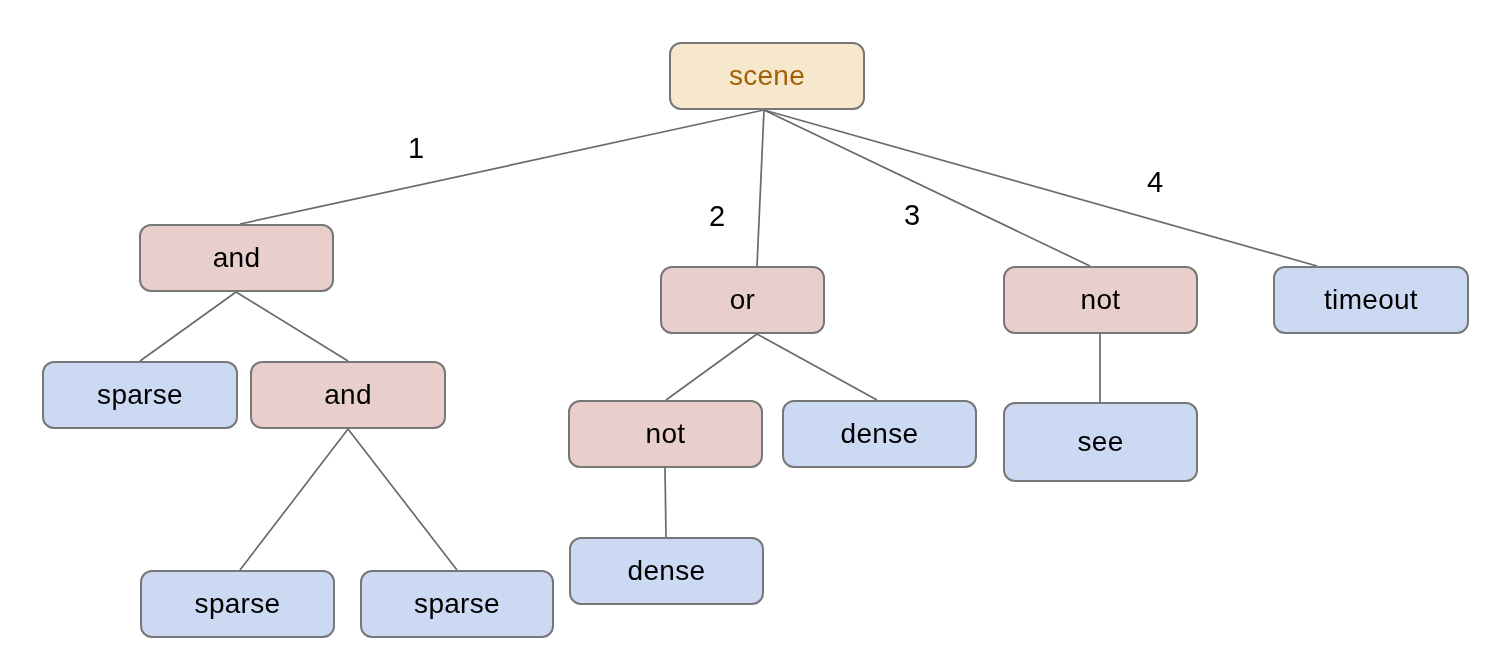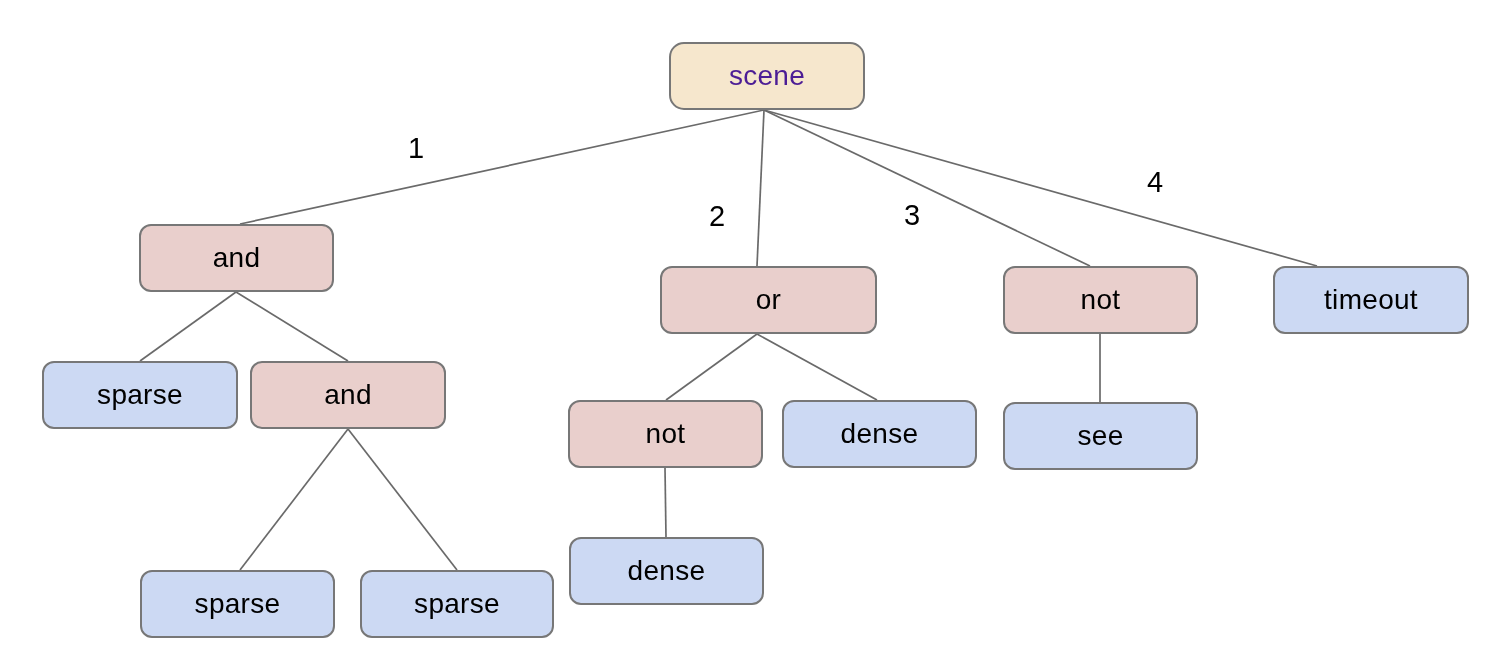--- a/index.html
+++ b/index.html
@@ -58,48 +58,48 @@
       <line x1="348" y1="429" x2="457" y2="570" stroke="#6a6a6a" stroke-width="1.7"></line>
       <line x1="665" y1="468" x2="666" y2="537" stroke="#6a6a6a" stroke-width="1.7"></line>
     </svg>
   <div id="labels-layer">
       <div class="edge-label" style="left: 416px; top: 148px; color: rgb(0, 0, 0);">1</div>
       <div class="edge-label" style="left: 717px; top: 216px; color: rgb(0, 0, 0);">2</div>
       <div class="edge-label" style="left: 912px; top: 215px; color: rgb(0, 0, 0);">3</div>
       <div class="edge-label" style="left: 1155px; top: 182px; color: rgb(0, 0, 0);">4</div>
     </div>
   <div id="nodes-layer">
-      <div class="node" style="left: 669px; top: 42px; width: 196px; height: 68px; background: rgb(246, 231, 205); border-color: rgb(119, 119, 119); color: #4c1d95; border-radius: 15px;">
+      <div class="node" style="left: 669px; top: 42px; width: 196px; height: 68px; background: rgb(246, 231, 205); border-color: rgb(119, 119, 119); color: #a16207;">
         <span>scene</span>
       </div>
       <div class="node" style="left: 139px; top: 224px; width: 195px; height: 68px; background: rgb(233, 207, 204); border-color: rgb(119, 119, 119); color: rgb(0, 0, 0);">
         <span>and</span>
       </div>
-      <div class="node" style="left: 660px; top: 266px; width: 217px; height: 68px; background: rgb(233, 207, 204); border-color: rgb(119, 119, 119); color: rgb(0, 0, 0);">
+      <div class="node" style="left: 660px; top: 266px; width: 165px; height: 68px; background: rgb(233, 207, 204); border-color: rgb(119, 119, 119); color: rgb(0, 0, 0);">
         <span>or</span>
       </div>
       <div class="node" style="left: 1003px; top: 266px; width: 195px; height: 68px; background: rgb(233, 207, 204); border-color: rgb(119, 119, 119); color: rgb(0, 0, 0);">
         <span>not</span>
       </div>
       <div class="node" style="left: 1226px; top: 266px; width: 196px; height: 68px; background: rgb(204, 217, 243); border-color: rgb(119, 119, 119); color: rgb(0, 0, 0); margin-left: 47px;">
         <span>timeout</span>
       </div>
       <div class="node" style="left: 42px; top: 361px; width: 196px; height: 68px; background: rgb(204, 217, 243); border-color: rgb(119, 119, 119); color: rgb(0, 0, 0);">
         <span>sparse</span>
       </div>
       <div class="node" style="left: 250px; top: 361px; width: 196px; height: 68px; background: rgb(233, 207, 204); border-color: rgb(119, 119, 119); color: rgb(0, 0, 0);">
         <span>and</span>
       </div>
       <div class="node" style="left: 568px; top: 400px; width: 195px; height: 68px; background: rgb(233, 207, 204); border-color: rgb(119, 119, 119); color: rgb(0, 0, 0);">
         <span>not</span>
       </div>
       <div class="node" style="left: 782px; top: 400px; width: 195px; height: 68px; background: rgb(204, 217, 243); border-color: rgb(119, 119, 119); color: rgb(0, 0, 0);">
         <span>dense</span>
       </div>
-      <div class="node" style="left: 1003px; top: 402px; width: 195px; height: 68px; background: rgb(204, 217, 243); border-color: rgb(119, 119, 119); color: rgb(0, 0, 0);">
+      <div class="node" style="left: 1003px; top: 402px; width: 195px; height: 80px; background: rgb(204, 217, 243); border-color: rgb(119, 119, 119); color: rgb(0, 0, 0);">
         <span>see</span>
       </div>
       <div class="node" style="left: 569px; top: 537px; width: 195px; height: 68px; background: rgb(204, 217, 243); border-color: rgb(119, 119, 119); color: rgb(0, 0, 0);">
         <span>dense</span>
       </div>
       <div class="node" style="left: 140px; top: 570px; width: 195px; height: 68px; background: rgb(204, 217, 243); border-color: rgb(119, 119, 119); color: rgb(0, 0, 0);">
         <span>sparse</span>
       </div>
       <div class="node" style="left: 360px; top: 570px; width: 194px; height: 68px; background: rgb(204, 217, 243); border-color: rgb(119, 119, 119); color: rgb(0, 0, 0);">
         <span>sparse</span>

